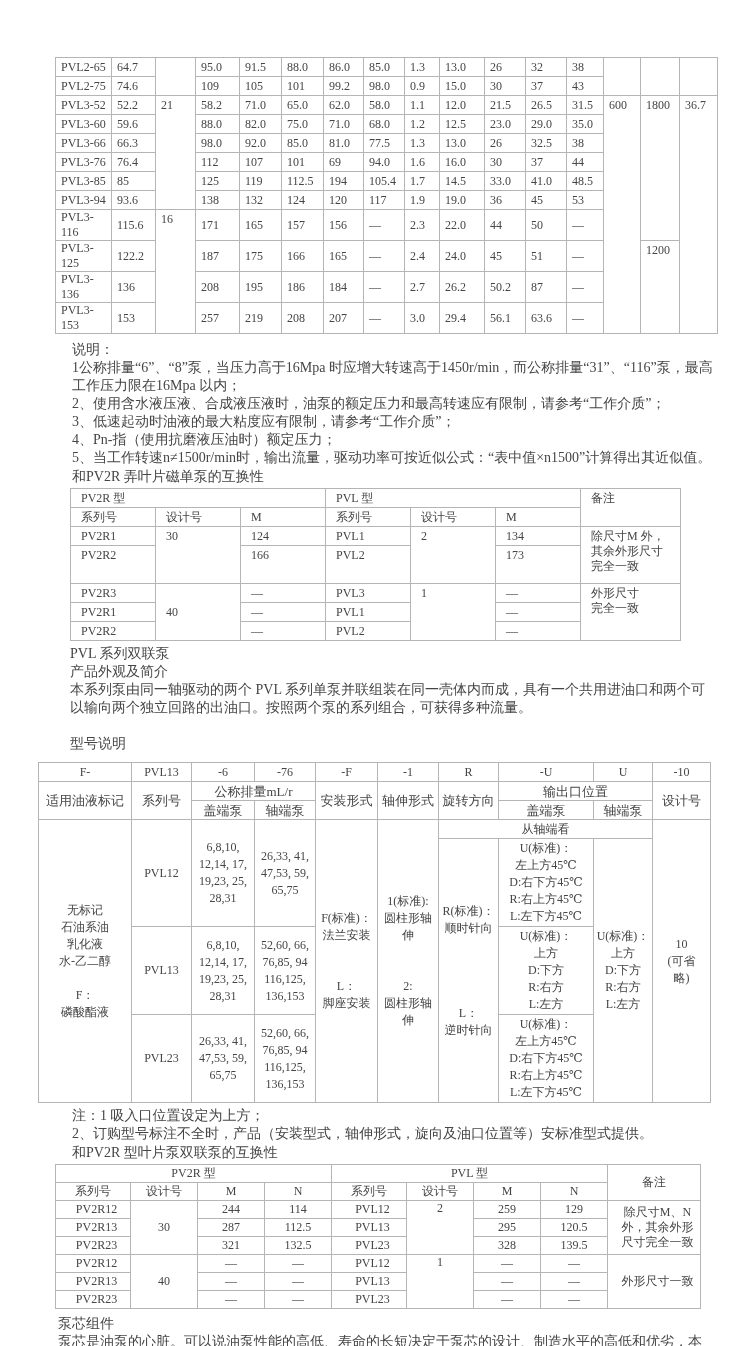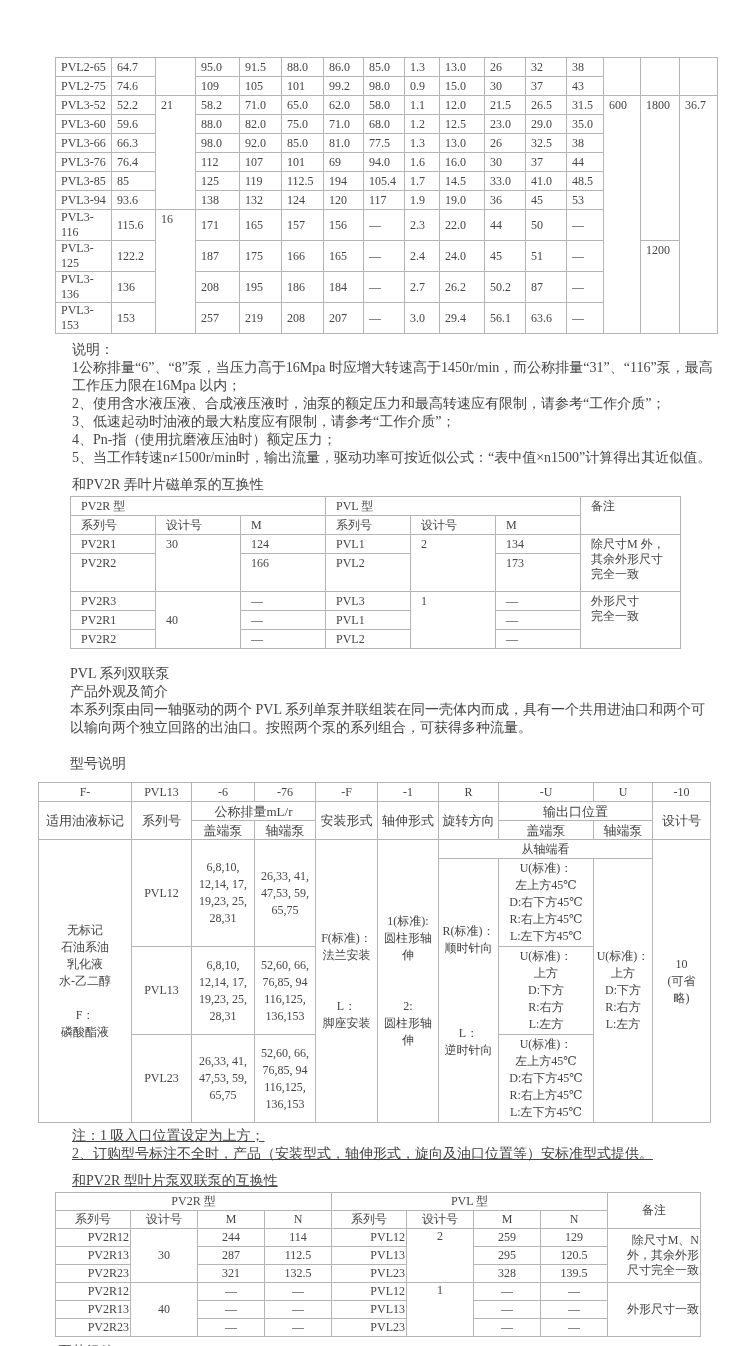--- a/index.html
+++ b/index.html
@@ -9,41 +9,41 @@
   td{ border:1px solid var(--bd); font-size:12px; height:19px; line-height:15px;
       padding:0 2px 0 5px; overflow:hidden; vertical-align:middle; box-sizing:border-box; }
   .pre{ white-space:pre-line; }
   .vtop{ vertical-align:top; padding-top:2px; }
   .vmid{ vertical-align:middle; }
   
   .spec{ margin:57px 0 0 55px; }
   
   .txt{ font-size:14px; line-height:18px; }
   .notes1{ margin:7px 0 0 72px; }
-  .subhead{ margin-top:9px; }
+  .subhead{ margin-top:1px; }
   
   .i1{ margin:2px 0 0 70px; }
   .i1 td{ padding-left:10px; text-align:left; }
   .i1 .tall td{ height:38px; vertical-align:top; padding-top:2px; }
   
-  .sec{ margin:16px 0 0 70px; }
+  .sec{ margin:4px 0 0 70px; }
   .sec .para{ width:645px; }
   .h3{ margin:18px 0 9px 70px; }
   
   .model{ margin:0 0 0 38px; }
   .model td{ text-align:center; padding:0 1px; line-height:17px; }
   .model .code td{ height:19px; }
   .model .lab{ font-size:13px; }
   .model .big{ height:88px; }
   
-  .notes2{ margin:4px 0 0 72px;text-decoration:underline; }
+  .notes2{ margin:4px 0 0 72px; }
   
   .i2{ margin:2px 0 0 55px; }
   .i2 td{ text-align:center; padding:0 1px; height:18px; }
-  .i2 td.name{ text-align:right; padding-left:8px; }
+  .i2 td.name{ text-align:center; padding-left:8px; }
   
   .bottom{ margin:6px 0 0 58px; }
   .bottom .para{ width:648px; }
 </style>
 </head>
 <body>
 
 <table class="spec">
   <colgroup>
     <col style="width:56px">

